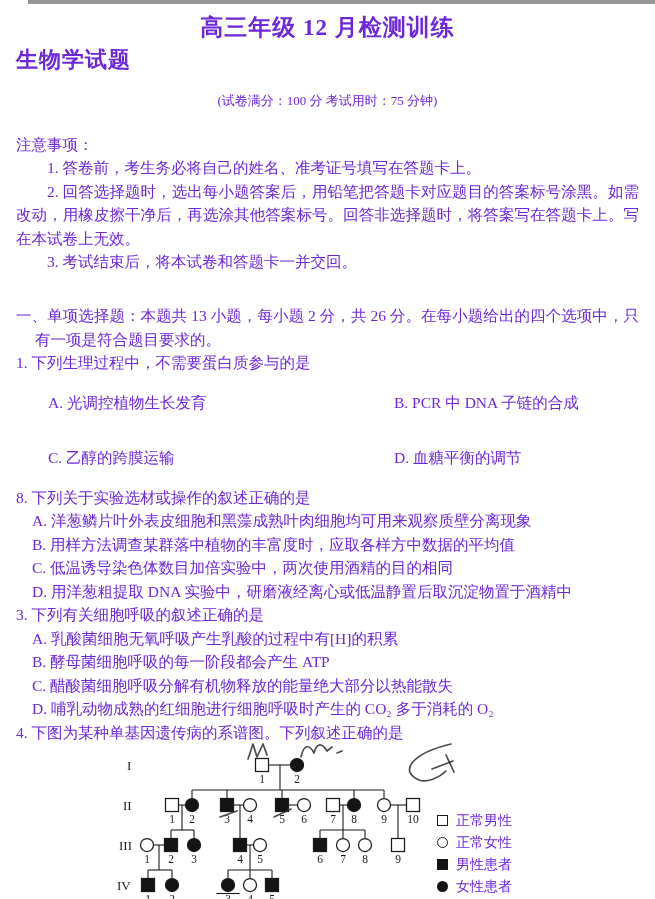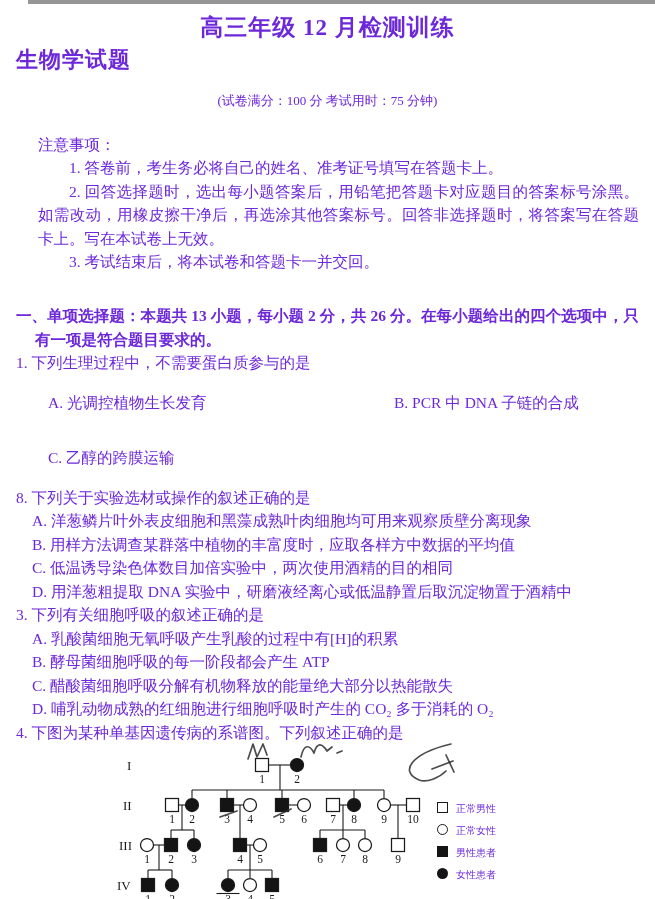--- a/index.html
+++ b/index.html
@@ -11,39 +11,39 @@
     box-sizing:border-box;
     padding:0 16px;
     overflow:hidden;
     font-family:"Liberation Serif","DejaVu Serif",serif;
     color:#6d28d9;
   }
   .scanbar{position:absolute;top:0;left:28px;right:0;height:4px;background:#969696;}
   .title{margin:12px 0 2px 0;text-align:center;font-size:23px;font-weight:700;letter-spacing:1px;}
   .subtitle{margin:2px 0 0 0;text-align:left;font-size:22px;font-weight:700;letter-spacing:1px;}
   .meta{margin:17px 0 0 0;text-align:center;font-size:13px;}
-  .notice{margin-top:23px;font-size:15.5px;line-height:23.4px;text-align:justify;margin-left:22px;}
+  .notice{margin-top:23px;font-size:15.5px;line-height:23.4px;text-align:justify;}
   .notice p{margin:0;}
   .notice .notice-item{text-indent:2em;}
   .qblock{margin-top:31px;font-size:15.5px;line-height:23.5px;text-align:justify;}
   .qblock p{margin:0;}
-  .sec-head{padding-left:19px;text-indent:-19px;font-weight:bold;}
+  .sec-head{padding-left:19px;text-indent:-19px;}
   .stem{padding-left:0;}
   .opt{padding-left:16px;}
   .opt-grid{display:grid;grid-template-columns:346px 1fr;padding-left:16px;}
   .opt-grid p{margin:16px;padding:0;}
   .pedigree-wrap{position:relative;height:172px;}
   #pedigree-svg{position:absolute;left:94px;top:-4px;}
   .sym{fill:#ffffff;stroke:#1a1a1a;stroke-width:1.25;}
   .sym.f{fill:#141414;}
   .pline{stroke:#1a1a1a;stroke-width:1.1;fill:none;}
   .plab{font-family:"Liberation Serif","DejaVu Serif",serif;font-size:11.5px;text-anchor:middle;fill:#1a1a1a;}
   .gen{font-family:"Liberation Serif","DejaVu Serif",serif;font-size:13px;fill:#1a1a1a;}
   .scribble{stroke:#2d2d2d;stroke-width:1.7;fill:none;stroke-linecap:round;stroke-linejoin:round;opacity:.85;}
-  .legend{position:absolute;left:421px;top:54px;font-size:10px;line-height:22px;white-space:nowrap;}
+  .legend{position:absolute;left:421px;top:66px;font-size:14px;line-height:22px;white-space:nowrap;}
   .legend-row{height:22px;}
   .lg-sym{display:inline-block;width:11px;height:11px;margin-right:8px;box-sizing:border-box;vertical-align:-1px;}
   .sq-o{border:1.4px solid #1a1a1a;}
   .ci-o{border:1.4px solid #1a1a1a;border-radius:50%;}
   .sq-f{background:#141414;}
   .ci-f{background:#141414;border-radius:50%;}
   .footer{margin:16px;padding-right:35px;text-align:center;font-size:17px;}
 </style>
 </head>
 <body>
@@ -63,20 +63,21 @@
   </div>
 
   <div class="qblock">
     <p class="sec-head">一、单项选择题：本题共 13 小题，每小题 2 分，共 26 分。在每小题给出的四个选项中，只有一项是符合题目要求的。</p>
 
     <p class="stem">1. 下列生理过程中，不需要蛋白质参与的是</p>
     <div class="opt-grid">
       <p>A. 光调控植物生长发育</p>
       <p>B.  PCR 中 DNA 子链的合成</p>
       <p>C. 乙醇的跨膜运输</p>
+      <p>D. 血糖平衡的调节</p>
     </div>
 
     <p class="stem">8. 下列关于实验选材或操作的叙述正确的是</p>
     <p class="opt">A. 洋葱鳞片叶外表皮细胞和黑藻成熟叶肉细胞均可用来观察质壁分离现象</p>
     <p class="opt">B. 用样方法调查某群落中植物的丰富度时，应取各样方中数据的平均值</p>
     <p class="opt">C. 低温诱导染色体数目加倍实验中，两次使用酒精的目的相同</p>
     <p class="opt">D. 用洋葱粗提取 DNA 实验中，研磨液经离心或低温静置后取沉淀物置于酒精中</p>
 
     <p class="stem">3. 下列有关细胞呼吸的叙述正确的是</p>
     <p class="opt">A. 乳酸菌细胞无氧呼吸产生乳酸的过程中有[H]的积累</p>

